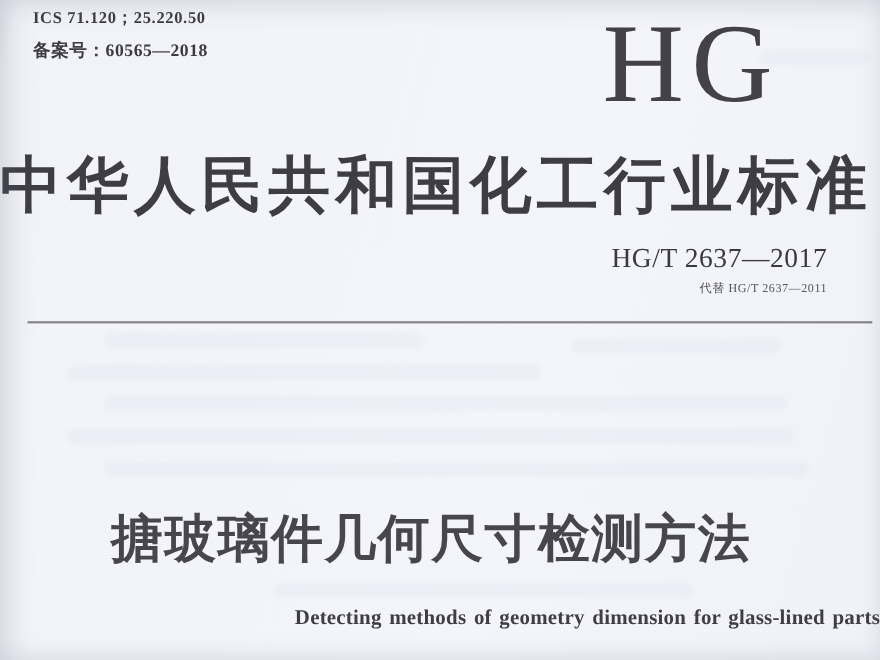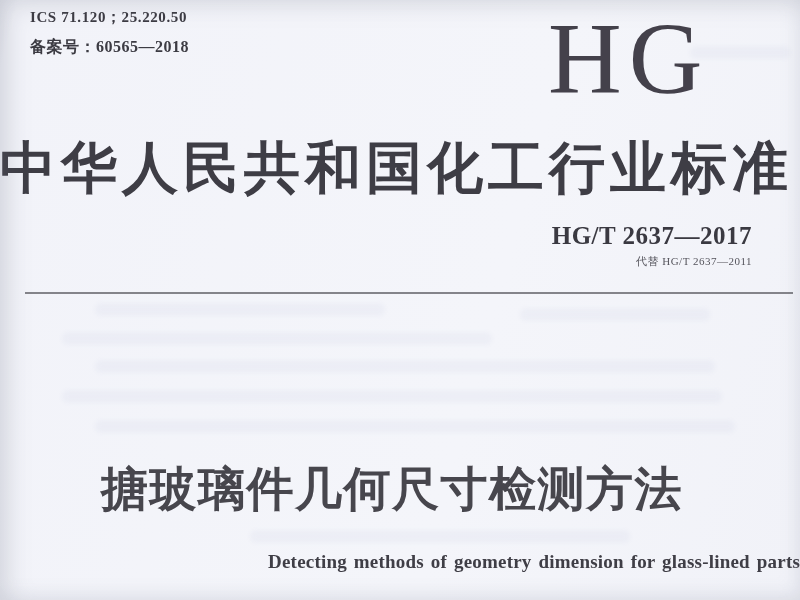--- a/index.html
+++ b/index.html
@@ -71,21 +71,21 @@
   }
 
   .std-block {
     position: absolute;
     right: 48px;
     top: 222px;
     text-align: right;
   }
   .std-number {
     font-size: 25px;
-    font-weight: bold;
+    font-weight: normal;
     letter-spacing: 0.5px;
     color: #3a3941;
   }
   .std-replaces {
     margin-top: 4px;
     font-size: 11px;
     letter-spacing: 0.5px;
     color: #55545c;
   }
 

